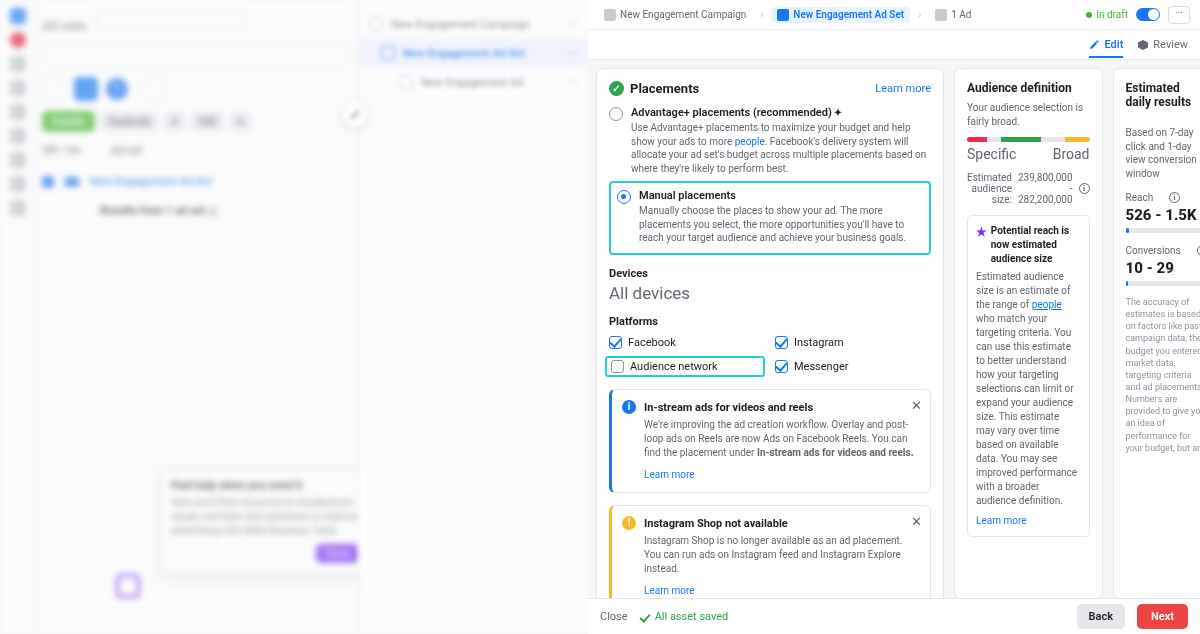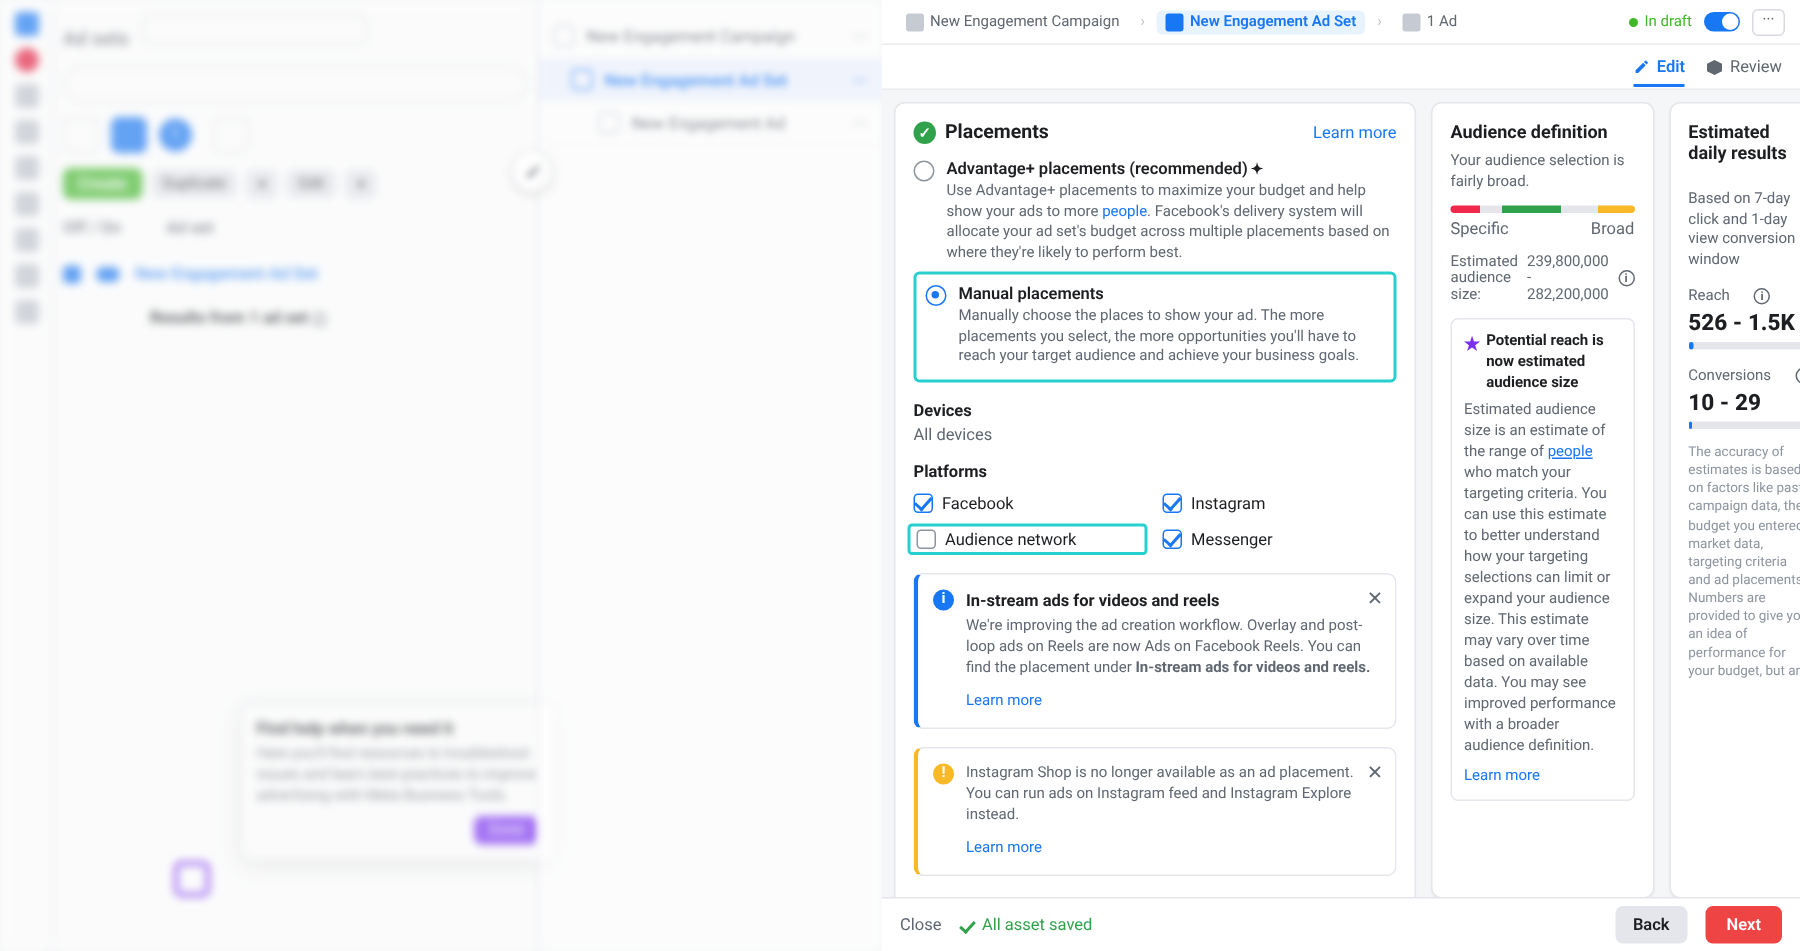--- a/index.html
+++ b/index.html
@@ -75,21 +75,21 @@
     .radio-outer.checked { border-color:#1877f2; }
     .radio-outer.checked::after { content:""; position:absolute; left:3px; top:3px; width:5px; height:5px; border-radius:50%; background:#1877f2; }
     .radio-body { flex:1; }
     .radio-title { font-weight:600; font-size:11px; color:#1c1e21; }
     .radio-title .sparkle { margin-left:2px; font-size:10px; }
     .radio-desc { font-size:10px; color:#606770; line-height:1.35; margin-top:2px; }
     .radio-desc a { color:#1877f2; text-decoration:none; }
     .manual-box { border:2px solid #26d0ce; border-radius:4px; padding:6px 6px 8px 6px; margin-top:6px; }
 
     .sub-label { font-weight:700; font-size:11px; margin-top:12px; }
-    .sub-val { font-size:11px; color:#606770; margin-top:3px; }
+    .sub-val { font-size:17px; color:#606770; margin-top:3px; }
 
     .platform-grid { display:grid; grid-template-columns:1fr 1fr; row-gap:7px; column-gap:10px; margin-top:8px; }
     .plat-item { display:flex; align-items:center; gap:6px; font-size:11px; }
     .chk { width:13px; height:13px; border:1.5px solid #8d949e; border-radius:3px; position:relative; }
     .chk.on { border-color:#1877f2; }
     .chk.on::after { content:""; position:absolute; left:2px; top:-1px; width:5px; height:9px; border-right:2px solid #1877f2; border-bottom:2px solid #1877f2; transform:rotate(42deg); }
     .audnet-hl { border:2px solid #26d0ce; padding:2px 4px; border-radius:3px; margin-left:-4px; }
 
     .notice { display:flex; gap:8px; border:1px solid #e4e6eb; border-left:3px solid transparent; border-radius:6px; padding:10px; margin-top:12px; position:relative; }
     .notice.info { border-left-color:#1877f2; }
@@ -103,22 +103,22 @@
     .notice-learn { color:#1877f2; font-size:10px; display:inline-block; margin-top:8px; cursor:pointer; }
 
     .asset-row { display:flex; align-items:center; gap:4px; font-weight:700; font-size:11px; margin-top:14px; }
     .asset-sub { font-size:10px; color:#606770; margin-top:2px; }
     .info-ico { width:11px; height:11px; border:1.2px solid #606770; border-radius:50%; display:inline-flex; align-items:center; justify-content:center; font-size:8px; color:#606770; font-weight:700; }
 
     
     .aside-title { font-weight:700; font-size:12px; margin-bottom:6px; }
     .aside-text { font-size:10px; color:#606770; line-height:1.4; }
     .spectrum { height:5px; border-radius:3px; margin-top:8px; background:linear-gradient(to right,#f02849 0,#f02849 16%,#e4e6eb 16%,#e4e6eb 28%,#31a24c 28%,#31a24c 60%,#e4e6eb 60%,#e4e6eb 80%,#f7b928 80%,#f7b928 100%); }
-    .spectrum-labels { display:flex; justify-content:space-between; font-size:11px; color:#606770; margin-top:4px; }
-    .est-size { display:flex; align-items:center; gap:6px; font-size:10px; color:#606770; margin-top:10px; }
+    .spectrum-labels { display:flex; justify-content:space-between; font-size:14px; color:#606770; margin-top:4px; }
+    .est-size { display:flex; align-items:center; gap:6px; font-size:10px; color:#606770; margin-top:10px;text-align:right; }
     .est-size .info-ico { flex-shrink:0; }
 
     .reach-box { border:1px solid #e4e6eb; border-radius:5px; padding:8px; margin-top:10px; font-size:10px; line-height:1.4; color:#606770; }
     .reach-head { font-weight:700; color:#1c1e21; display:flex; gap:4px; align-items:flex-start; }
     .star { color:#7b2ff2; font-size:12px; }
 
     .daily-sub { font-size:10px; color:#606770; margin-top:17px; line-height:1.35; }
     .metric-label { font-size:10px; color:#606770; margin-top:12px; display:flex; gap:16px; }
     .metric-val { font-weight:800; font-size:15px; margin-top:3px; }
     .bar-track { height:5px; background:#e4e6eb; border-radius:3px; margin-top:4px; position:relative; }
@@ -310,20 +310,21 @@
             <div class="notice-title">In-stream ads for videos and reels</div>
             <span><span>We're improving the ad creation workflow. Overlay and post-loop ads on Reels are now Ads on Facebook Reels. You can find the placement under </span><b>In-stream ads for videos and reels.</b></span>
             <div><span class="notice-learn">Learn more</span></div>
           </div>
           <span class="notice-close">✕</span>
         </div>
 
         <div class="notice warn">
           <span class="notice-ico">!</span>
           <div class="notice-body">
+            <div class="notice-title">Instagram Shop not available</div>
             <span>Instagram Shop is no longer available as an ad placement. You can run ads on Instagram feed and Instagram Explore instead.</span>
             <div><span class="notice-learn">Learn more</span></div>
           </div>
           <span class="notice-close">✕</span>
         </div>
 
         <div class="asset-row">
             <span>Asset customization</span> 
             <span class="info-ico">i</span>
           </div>

